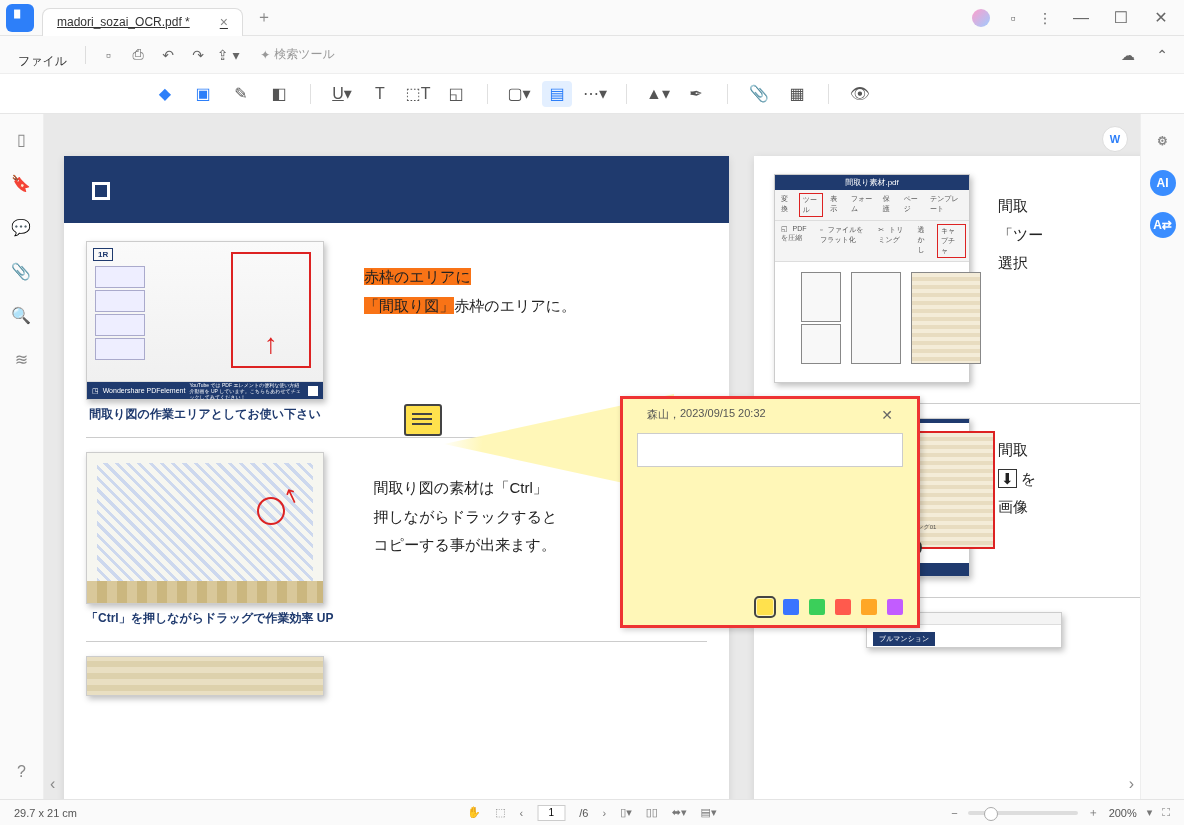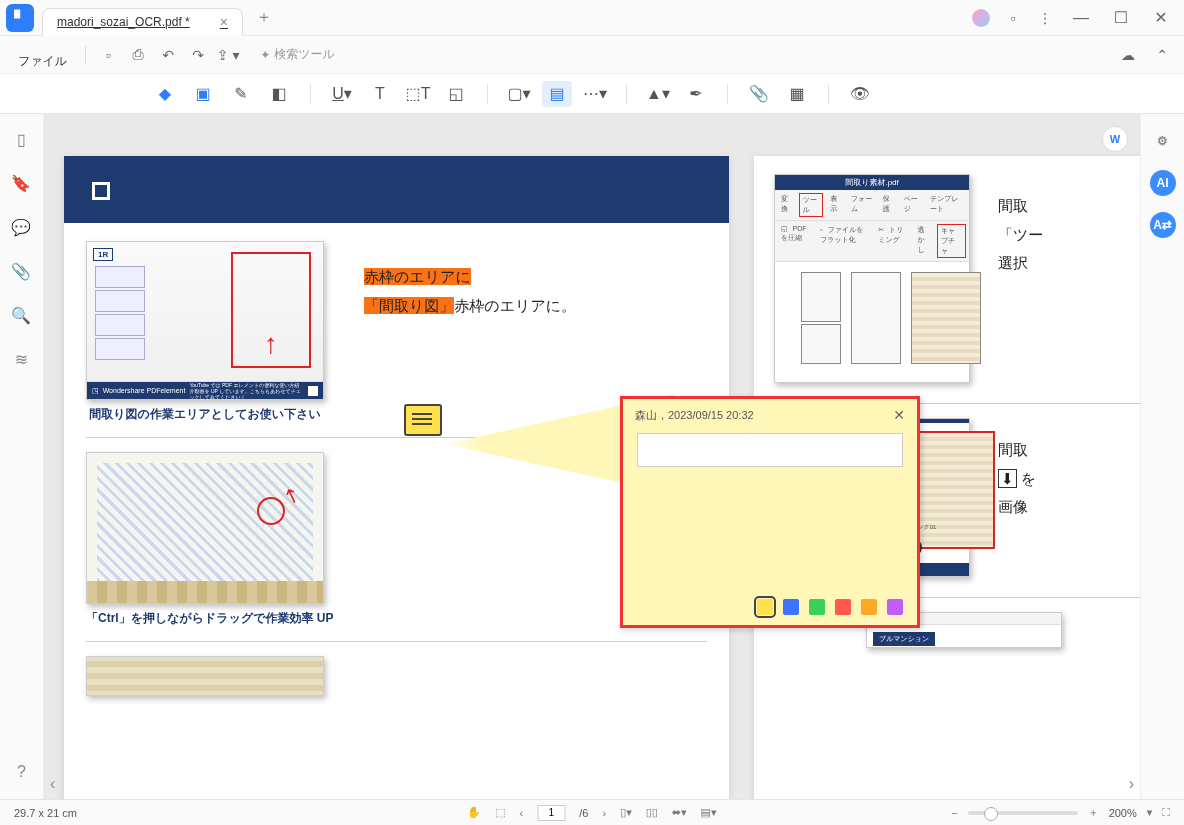--- a/index.html
+++ b/index.html
@@ -55,21 +55,21 @@
 .redframe { position:absolute;border:2px solid #d22;right:12px;top:10px;width:80px;height:116px;}
 .arrow-up { position:absolute;left:50%;bottom:6px;transform:translateX(-50%);color:#d22;font-size:28px;}
 .fplan { position:absolute;left:8px;top:24px;width:50px;height:100px;}
 .fplan div{border:1px solid #aac;background:#eef;margin-bottom:2px;height:22px;}
 
 .note-icon { position:absolute;left:360px;top:290px;width:38px;height:32px;background:#ffe14d;border:2px solid #444;border-radius:3px;display:flex;align-items:center;justify-content:center;}
 .note-icon::before{content:"";position:absolute;left:6px;top:7px;width:20px;height:2px;background:#444;box-shadow:0 5px 0 #444,0 10px 0 #444;}
 .cone { position:absolute;left:400px;top:280px;width:230px;height:100px;background:linear-gradient(95deg,transparent 0%, #fff7b8 18%, #fff7b8 100%);clip-path:polygon(0 50%, 100% 0, 100% 100%);}
 
 .sticky { position:absolute;left:576px;top:282px;width:300px;height:232px;background:#fff7b8;border:3px solid #e33;z-index:10;box-shadow:2px 2px 6px rgba(0,0,0,0.2);}
-.sticky-hdr { padding:8px 12px;font-size:11px;color:#555;display:flex;align-items:center;}
+.sticky-hdr { padding:8px 24px;font-size:11px;color:#555;display:flex;align-items:flex-start;}
 .sticky-close { margin-left:auto;font-size:14px;color:#666;cursor:pointer;}
 .sticky-input { margin:2px 14px;background:#fff;height:34px;border:1px solid #ccc;}
 .sticky-colors { position:absolute;bottom:10px;right:14px;display:flex;gap:10px;}
 .sc { width:16px;height:16px;border-radius:2px;}
 .sc.sel { outline:2px solid #444;outline-offset:1px;}
 
 .thumb2 { width:238px;background:#fff;border:1px solid #ccc;box-shadow:2px 3px 6px rgba(0,0,0,0.25);}
 .thumb2-inner{height:150px;position:relative;background:#f6f6f0;}
 .hatch { position:absolute;inset:10px 10px 10px 10px;background:repeating-linear-gradient(45deg,#cdd8ee,#cdd8ee 3px,transparent 3px,transparent 8px);}
 .circ { position:absolute;left:170px;top:44px;width:28px;height:28px;border:2px solid #d22;border-radius:50%;}
@@ -213,20 +213,25 @@
           <div>
             <div class="thumb2">
               <div class="thumb2-inner">
                 <div class="hatch"></div>
                 <div class="circ"></div>
                 <div class="arr-diag">↘</div>
                 <div style="position:absolute;bottom:0;left:0;right:0;height:22px;background:repeating-linear-gradient(90deg,#d9c89a,#d9c89a 10px,#cbb77f 10px,#cbb77f 20px);"></div>
               </div>
             </div>
             <div class="thumb-cap">「Ctrl」を押しながらドラッグで作業効率 UP</div>
+          </div>
+          <div class="row-text">
+            <span>間取り図の素材は「Ctrl」</span><br>
+            <span>押しながらドラックすると</span><br>
+            <span>コピーする事が出来ます。</span>
           </div>
         </div>
         <div class="row" style="border:none;">
           <div class="thumb2" style="height:40px;overflow:hidden;">
             <div style="height:40px;background:repeating-linear-gradient(0deg,#e9dfc2,#e9dfc2 6px,#ddd1ac 6px,#ddd1ac 12px);"></div>
           </div>
         </div>
       </div>
     </div>
 

